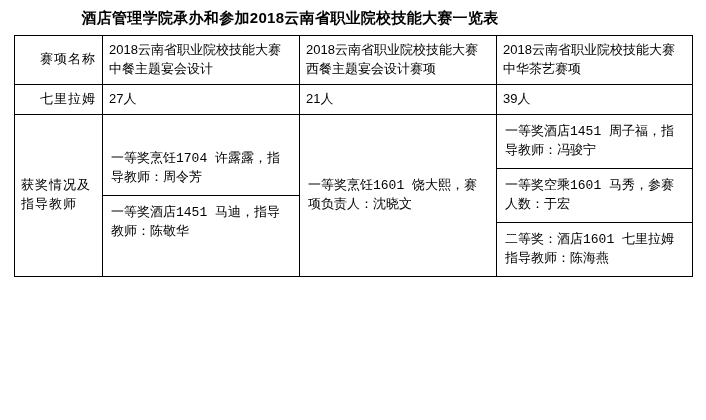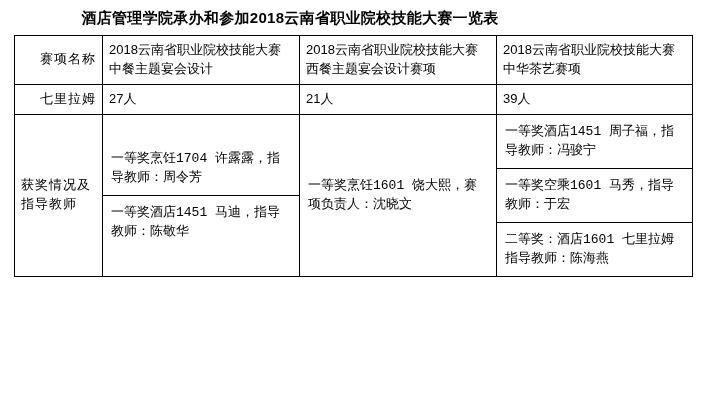--- a/index.html
+++ b/index.html
@@ -137,21 +137,21 @@
             </tbody>
           </table>
         </td>
         <td class="award-outer">
           <table class="inner">
             <tbody>
               <tr>
                   <td>一等奖酒店1451 周子福，指导教师：冯骏宁</td>
                 </tr>
               <tr>
-                  <td>一等奖空乘1601 马秀，指导教师：于宏</td>
+                  <td>一等奖空乘1601 马秀，参赛人数：于宏</td>
                 </tr>
               <tr>
                   <td class="center-cell">二等奖：酒店1601 七里拉姆 指导教师：陈海燕</td>
                 </tr>
             </tbody>
           </table>
         </td>
       </tr>
     </tbody>
   </table>

